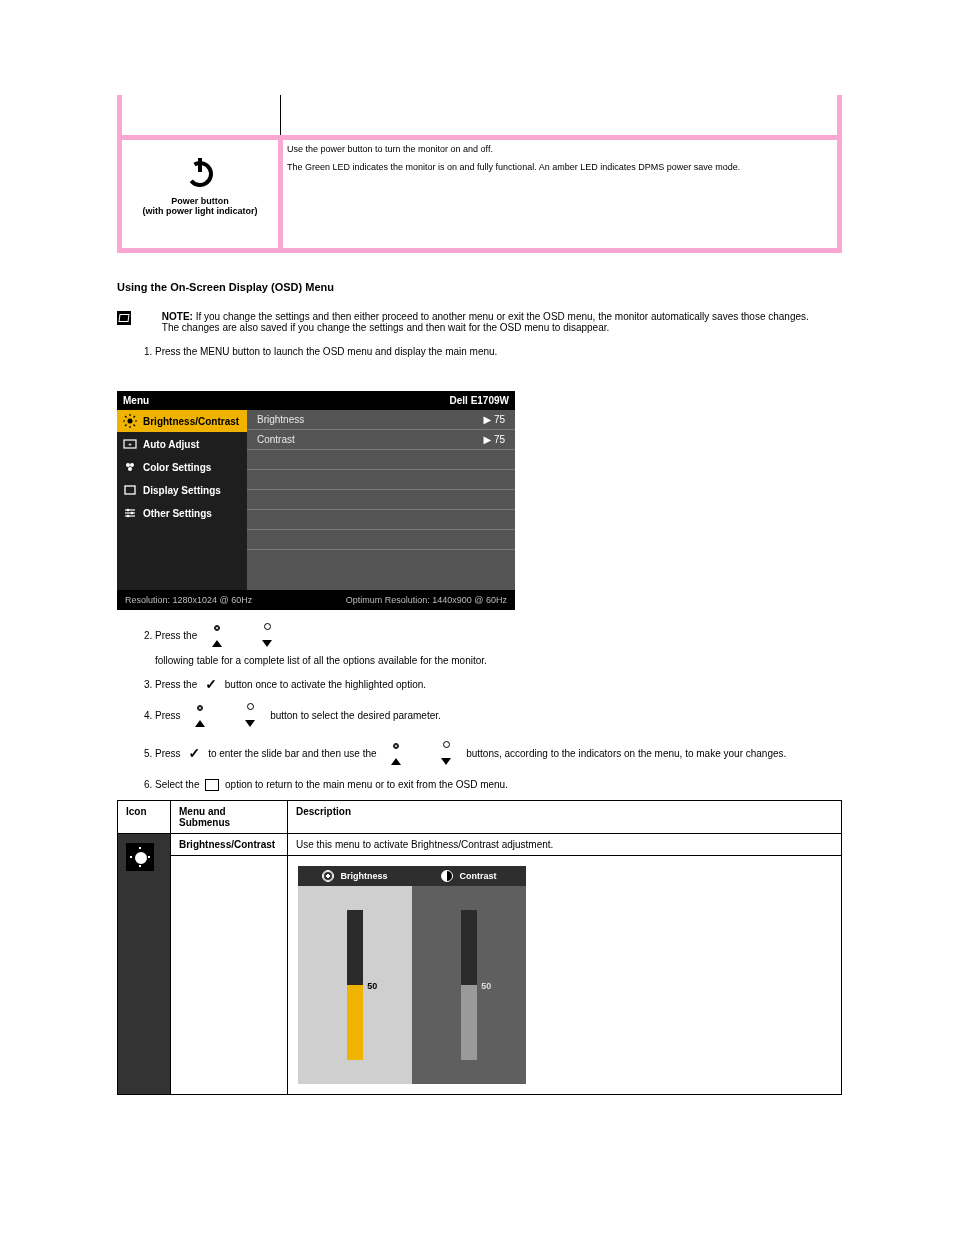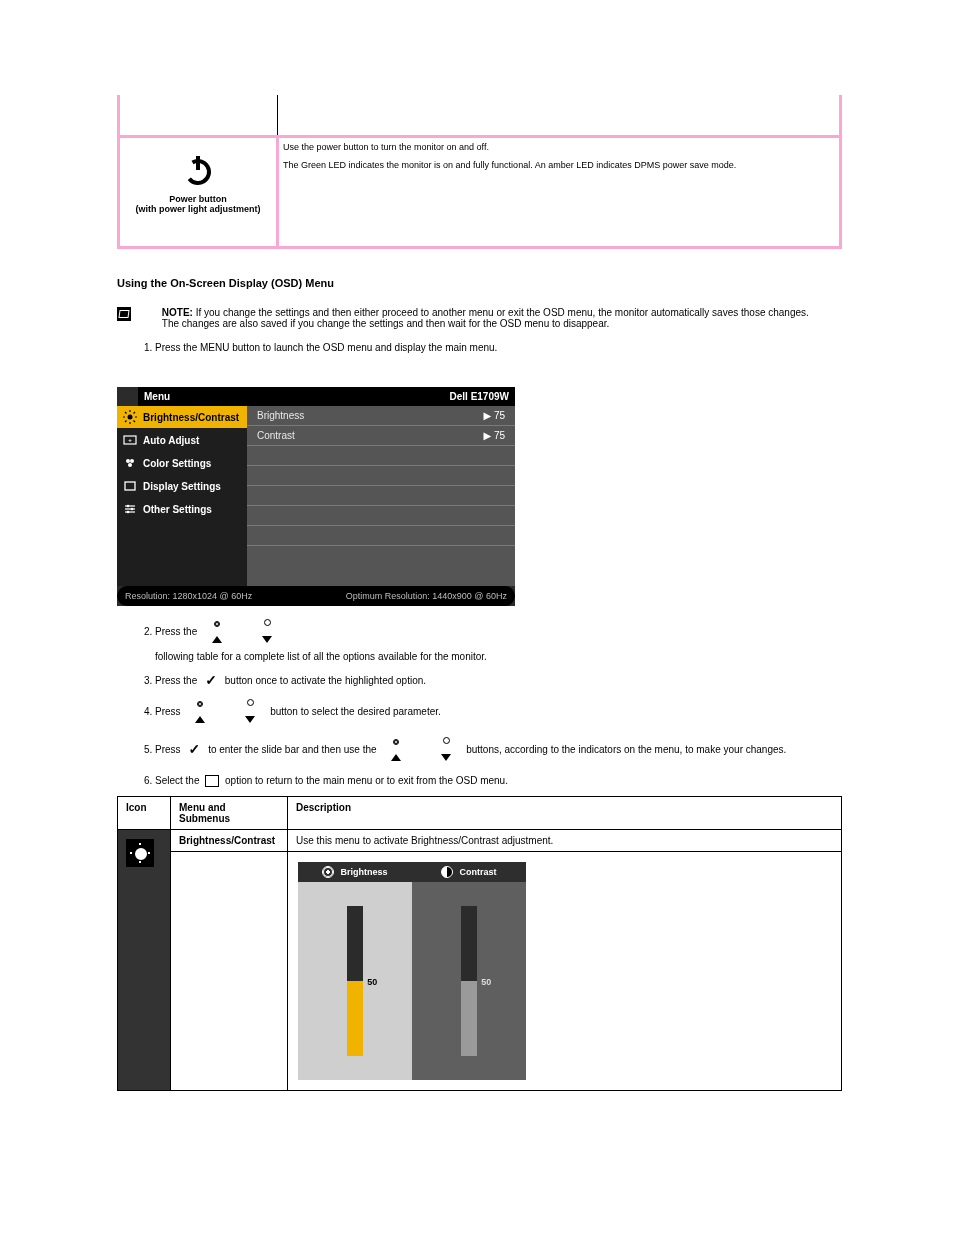--- a/index.html
+++ b/index.html
@@ -13,21 +13,21 @@
   .page {
     padding: 0;
   }
   table.top-table {
     border-collapse: collapse;
     width: 725px;
     margin-left: 117px;
     margin-top: 95px;
   }
   table.top-table td {
-    border: 3px solid #f9a8d4;
+    border: 5px solid #f9a8d4;
     vertical-align: top;
     padding: 4px;
   }
   .power-cell {
     width: 148px;
     height: 100px;
     text-align: center;
     font-size: 9px;
     font-weight: bold;
   }
@@ -81,21 +81,20 @@
     font-family: Arial, sans-serif;
     font-size: 10px;
     margin: 30px 0 0 117px;
   }
   .osd-top {
     background: #000;
     display: flex;
     justify-content: space-between;
     padding: 4px 6px;
     font-weight: bold;
-    margin-left: 21px;
   }
   .osd-body {
     display: flex;
   }
   .osd-left {
     width: 130px;
     background: #1f1e1e;
   }
   .osd-item {
     display: flex;
@@ -132,21 +131,20 @@
   .osd-blank {
     height: 40px;
   }
   .osd-footer {
     background: #000;
     display: flex;
     justify-content: space-between;
     padding: 5px 8px;
     color: #bdbdbd;
     font-size: 9px;
-    border-radius: 10px;
   }
 
   
   ol.steps {
     margin: 10px 0 0 155px;
     padding: 0;
     width: 670px;
   }
   ol.steps li {
     margin-bottom: 6px;
@@ -342,21 +340,21 @@
   </tr>
   <tr>
     <td class="power-cell">
       <span class="power-icon">
         <svg width="36" height="36" viewBox="0 0 36 36">
           <circle cx="18" cy="20" r="11" fill="none" stroke="#000" stroke-width="4" stroke-dasharray="50 20" transform="rotate(-120 18 20)"></circle>
           <rect x="16" y="4" width="4" height="14" fill="#000"></rect>
         </svg>
       </span><br>
       <span>Power button</span><br>
-      <span>(with power light adjustment)</span>
+      <span>(with power light indicator)</span>
     </td>
     <td style="font-size:9px;">
       <div>Use the power button to turn the monitor on and off.</div>
       <div style="margin-top:8px;">The Green LED indicates the monitor is on and fully functional. An amber LED indicates DPMS power save mode.</div>
     </td>
   </tr>
 </tbody>
     </table>
 
 <div class="section-heading">Using the On-Screen Display (OSD) Menu</div>

